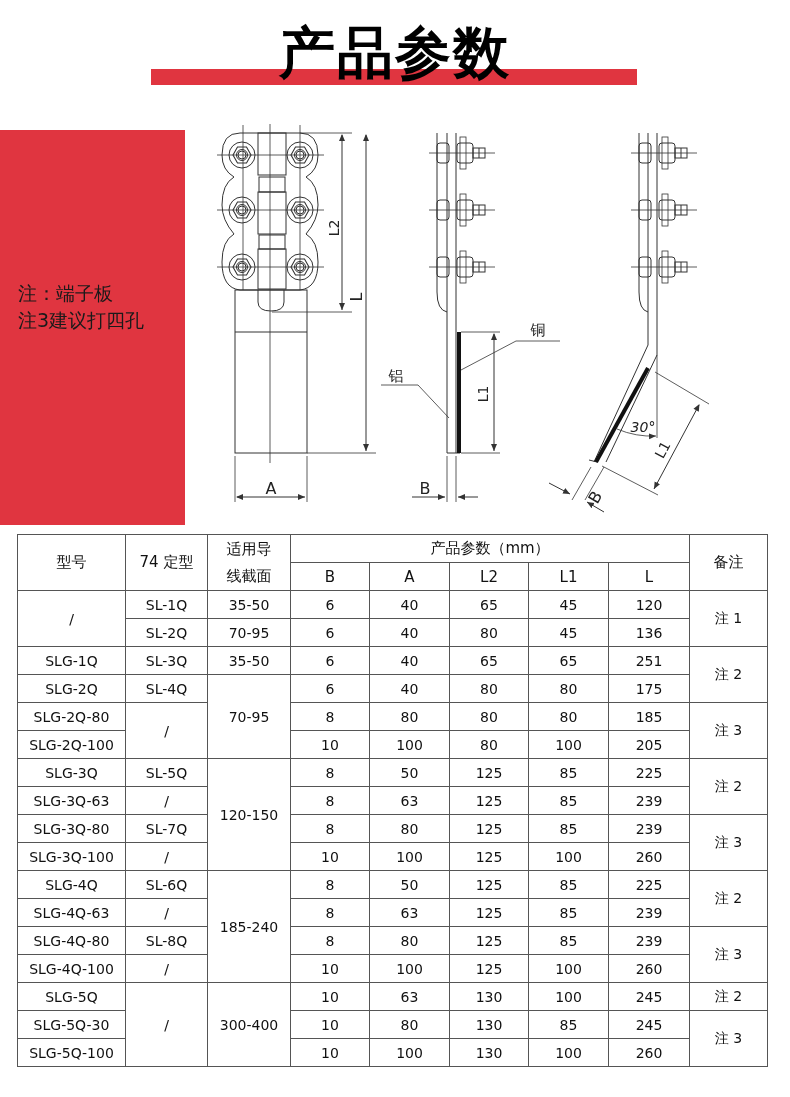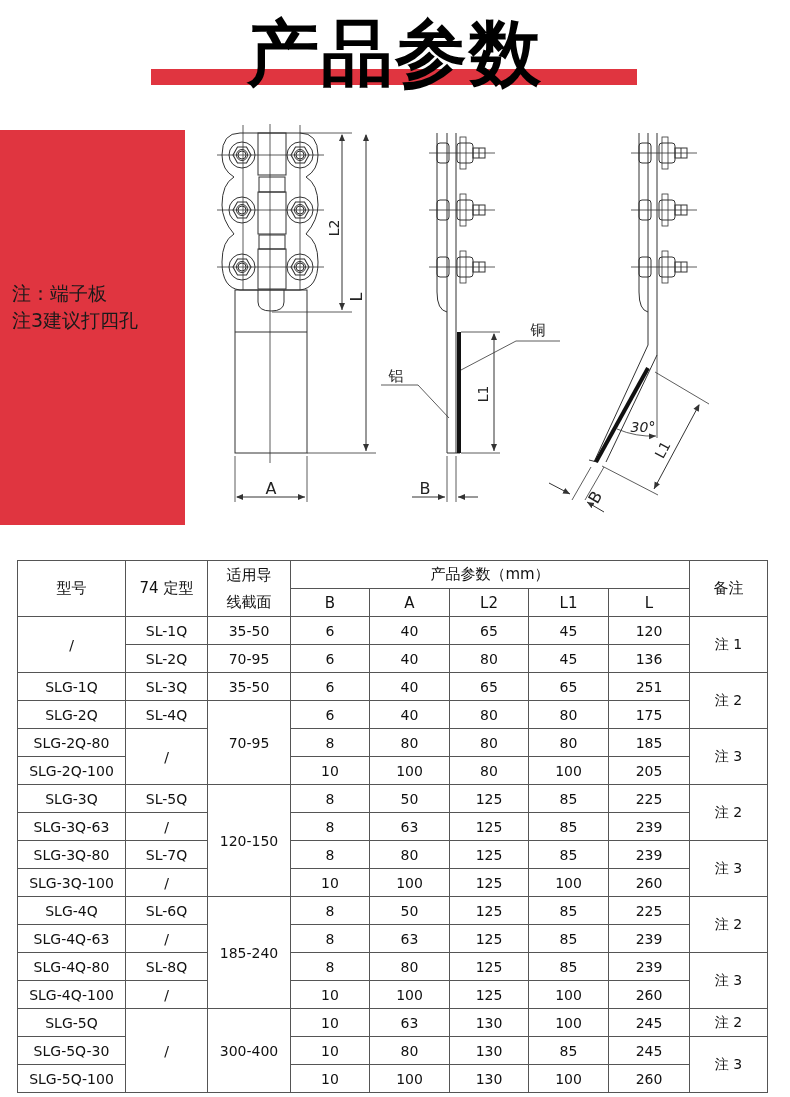--- a/index.html
+++ b/index.html
@@ -1,27 +1,27 @@
 <!DOCTYPE html>
 <html><head>
 <meta charset="utf-8">
 <style>
   html, body { margin: 0; padding: 0; background: #ffffff; }
   body { width: 790px; height: 1097px; position: relative; overflow: hidden;
          font-family: "DejaVu Sans", sans-serif; color: #111; }
   .title-bar { position: absolute; left: 151px; top: 69px; width: 486px; height: 16px; background: #e03540; }
   .title { position: absolute; left: 0; width: 790px; top: 18px; text-align: center;
-           font-size: 72px; font-weight: bold; letter-spacing: 2px; color: #000;
+           font-size: 56px; font-weight: bold; letter-spacing: 2px; color: #000;
            font-family: "DejaVu Sans", sans-serif; line-height: 70px; }
   .red-panel { position: absolute; left: 0; top: 130px; width: 185px; height: 395px; background: #e03540; }
   .notes { position: absolute; left: 12px; top: 280px; font-size: 19px; line-height: 27px; color: #1a1a1a; white-space: nowrap; }
-  .notes div { height: 27px; }
+  .notes div { height: 27px; margin-left: 6px; }
   svg.drawing { position: absolute; left: 0; top: 0; }
   .dlabel { font-family: "DejaVu Sans", sans-serif; fill: #222; }
-  table.spec { position: absolute; left: 17px; top: 560px; border-collapse: collapse; table-layout: fixed;
+  table.spec { position: absolute; left: 17px; top: 534px; border-collapse: collapse; table-layout: fixed;
                font-family: "DejaVu Sans", sans-serif; font-size: 14px; color: #111; }
   table.spec td, table.spec th { border: 1px solid #555; text-align: center; vertical-align: middle;
                padding: 0; font-weight: normal; height: 27px; }
   table.spec th { font-size: 15px; }
   .hdr2 { line-height: 27px; }
 </style>
 </head>
 <body>
 
 <div class="title-bar"></div>

